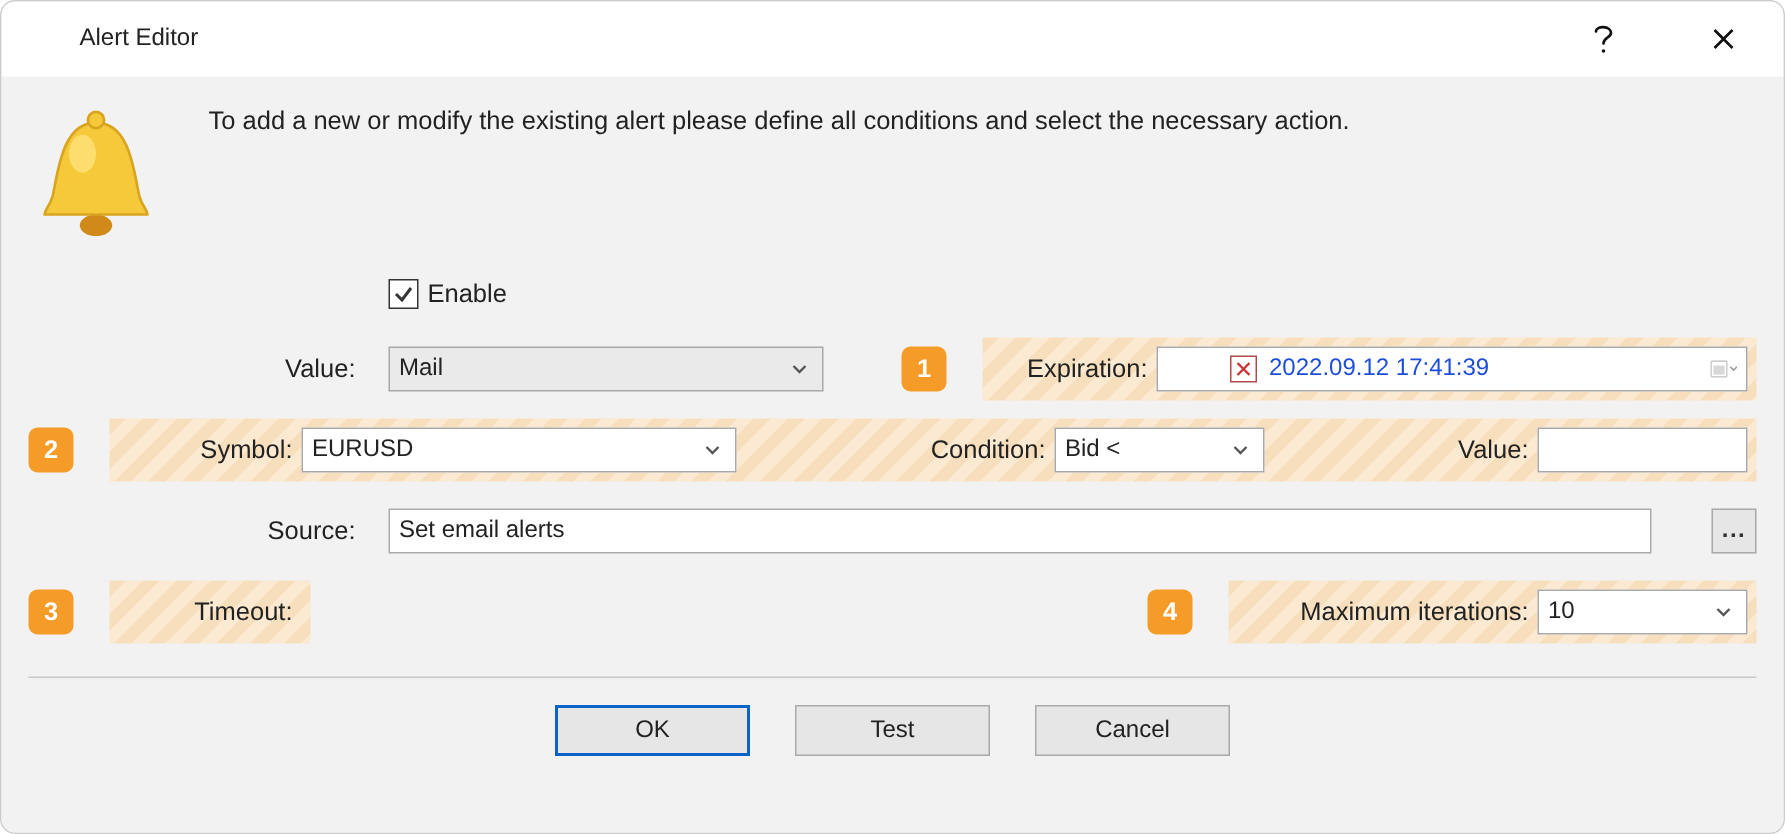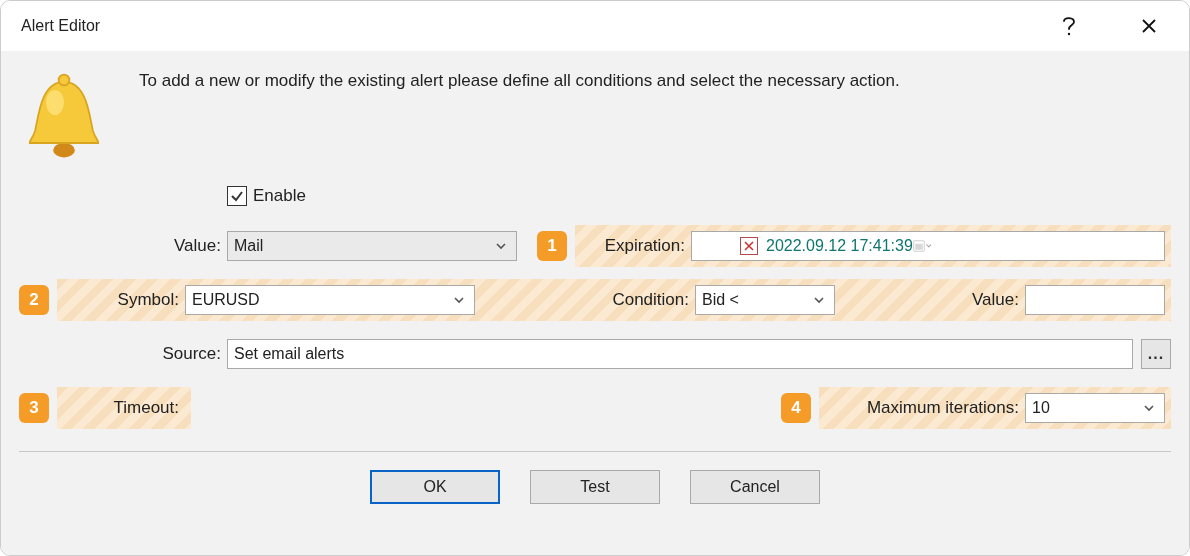--- a/index.html
+++ b/index.html
@@ -21,21 +21,21 @@
     flex-direction: column;
     overflow: hidden;
   }
   .titlebar {
     height: 50px;
     display:flex;
     align-items:center;
     padding: 0 20px;
     background:#fff;
   }
-  .titlebar .title { flex:0 0 auto; font-size:16px; }
+  .titlebar .title { flex:0 0 auto; font-size:16px;margin-left:32px; }
   .titlebar .spacer { flex:1; }
   .titlebar .tb-btn {
     width:40px; height:40px;
     display:flex; align-items:center; justify-content:center;
     font-size:18px; color:#111;
   }
   .body {
     flex:1;
     background: #f2f2f2;
     padding: 20px 18px 12px 18px;
@@ -53,20 +53,21 @@
   .form-area {
     position: relative;
     margin-top: 4px;
   }
   .row {
     display:flex;
     align-items:center;
     height:42px;
     margin-bottom: 12px;
     position:relative;
+    gap:16px;
   }
   .row.tight { margin-bottom: 8px; }
   .badge {
     width:30px; height:30px;
     border-radius:6px;
     background:#f59b27;
     color:#fff;
     font-weight:600;
     font-size:17px;
     display:flex; align-items:center; justify-content:center;
@@ -111,22 +112,22 @@
     font-size:17px;
   }
   .checkbox {
     width:20px; height:20px;
     border:1px solid #333;
     background:#fff;
     display:flex; align-items:center; justify-content:center;
     font-size:14px; color:#333;
   }
   .datebox {
-    color:#0f766e;
-    justify-content:flex-start;
+    color:#1d4ed8;
+    justify-content:space-between;
     padding-left:48px;
   }
   .datebox .redx {
     width:18px; height:18px;
     border:1px solid #b34a4a;
     color:#c33;
     background:#fff;
     display:flex; align-items:center; justify-content:center;
     font-size:13px;
     margin-right:8px;

